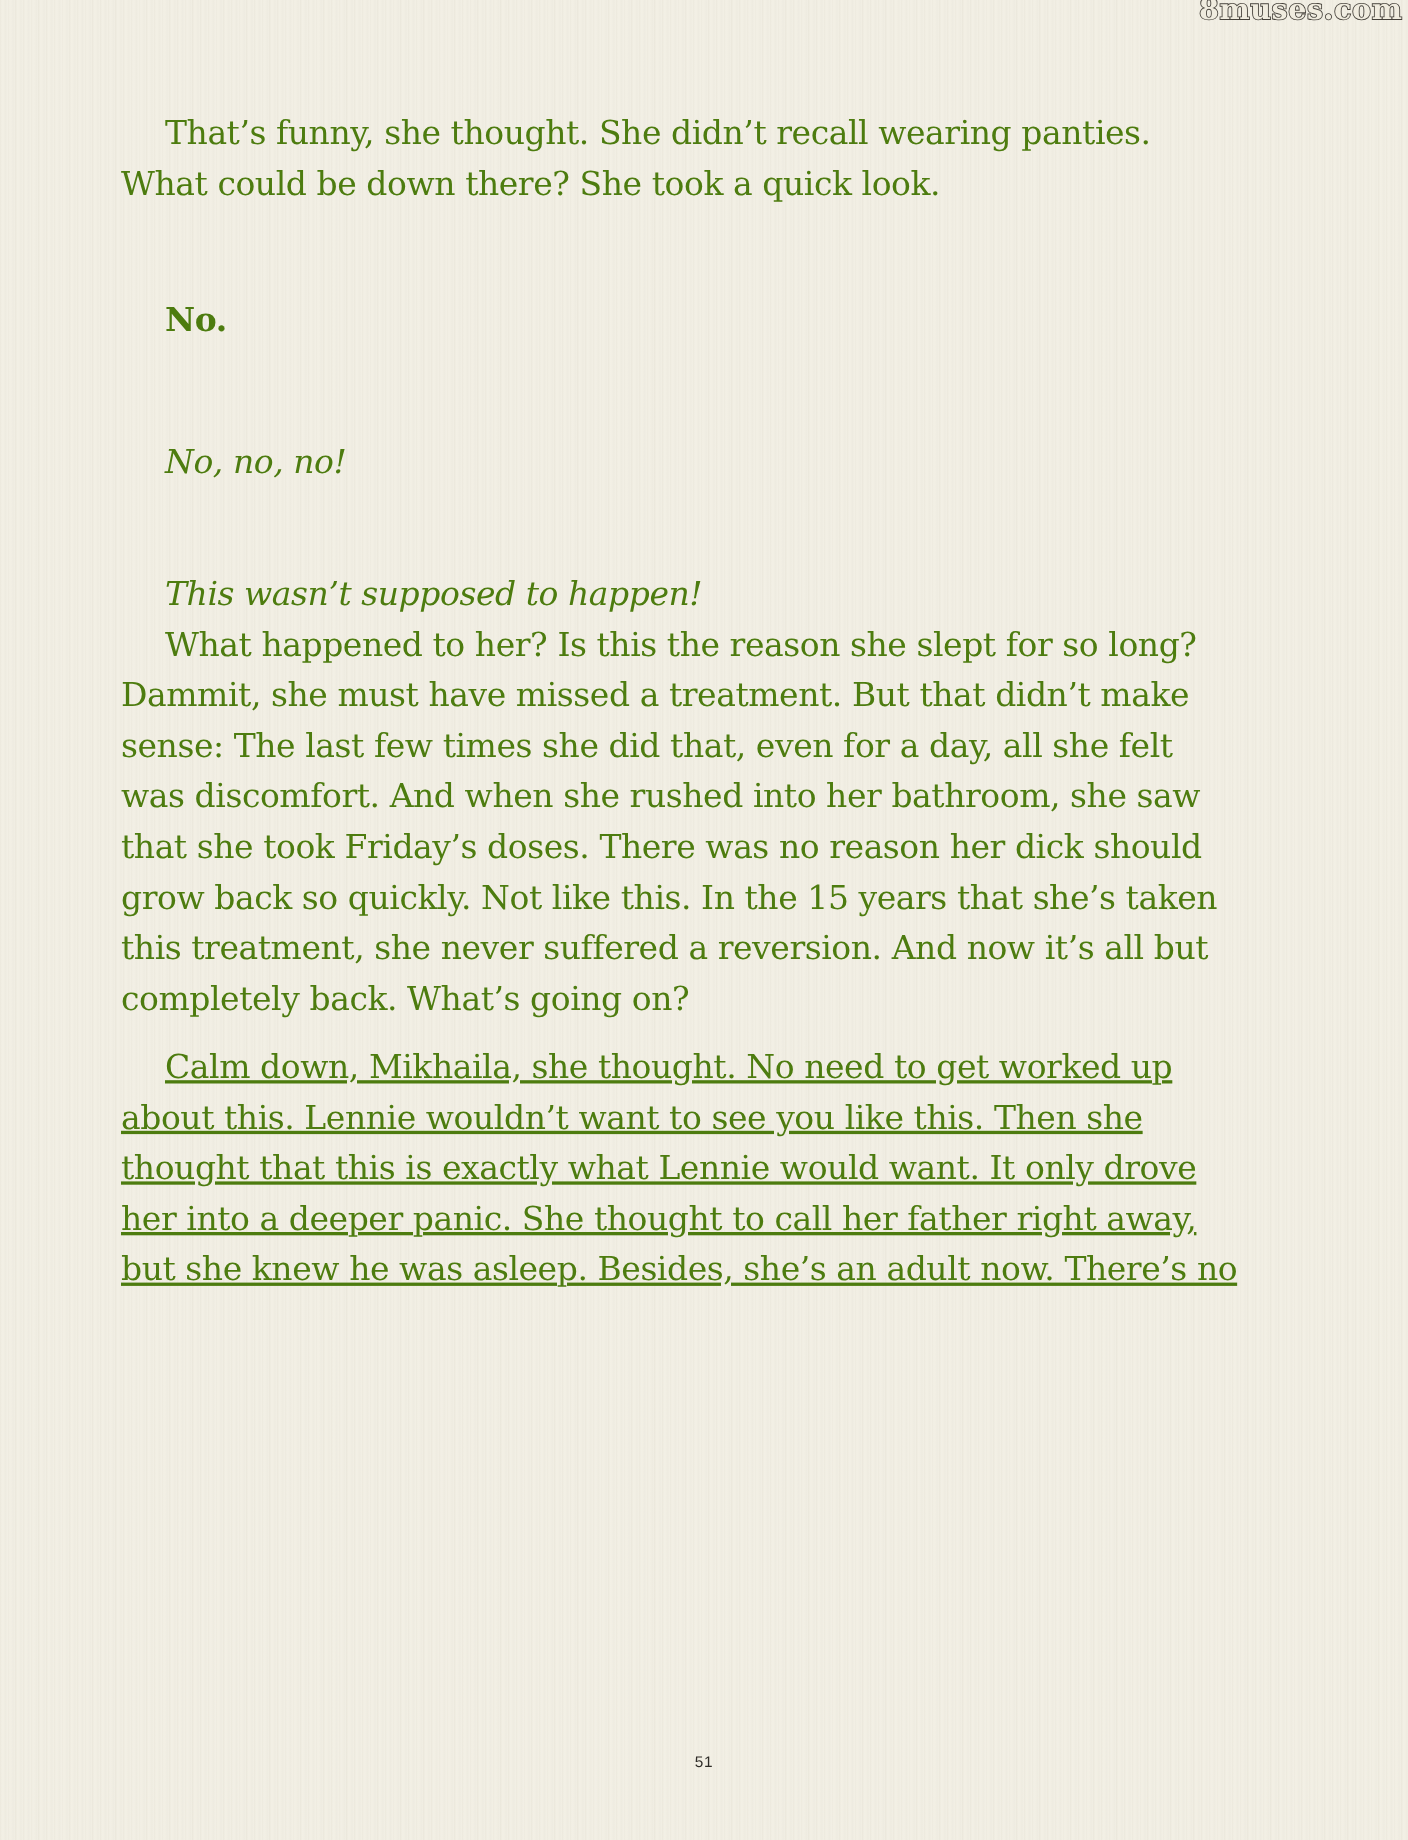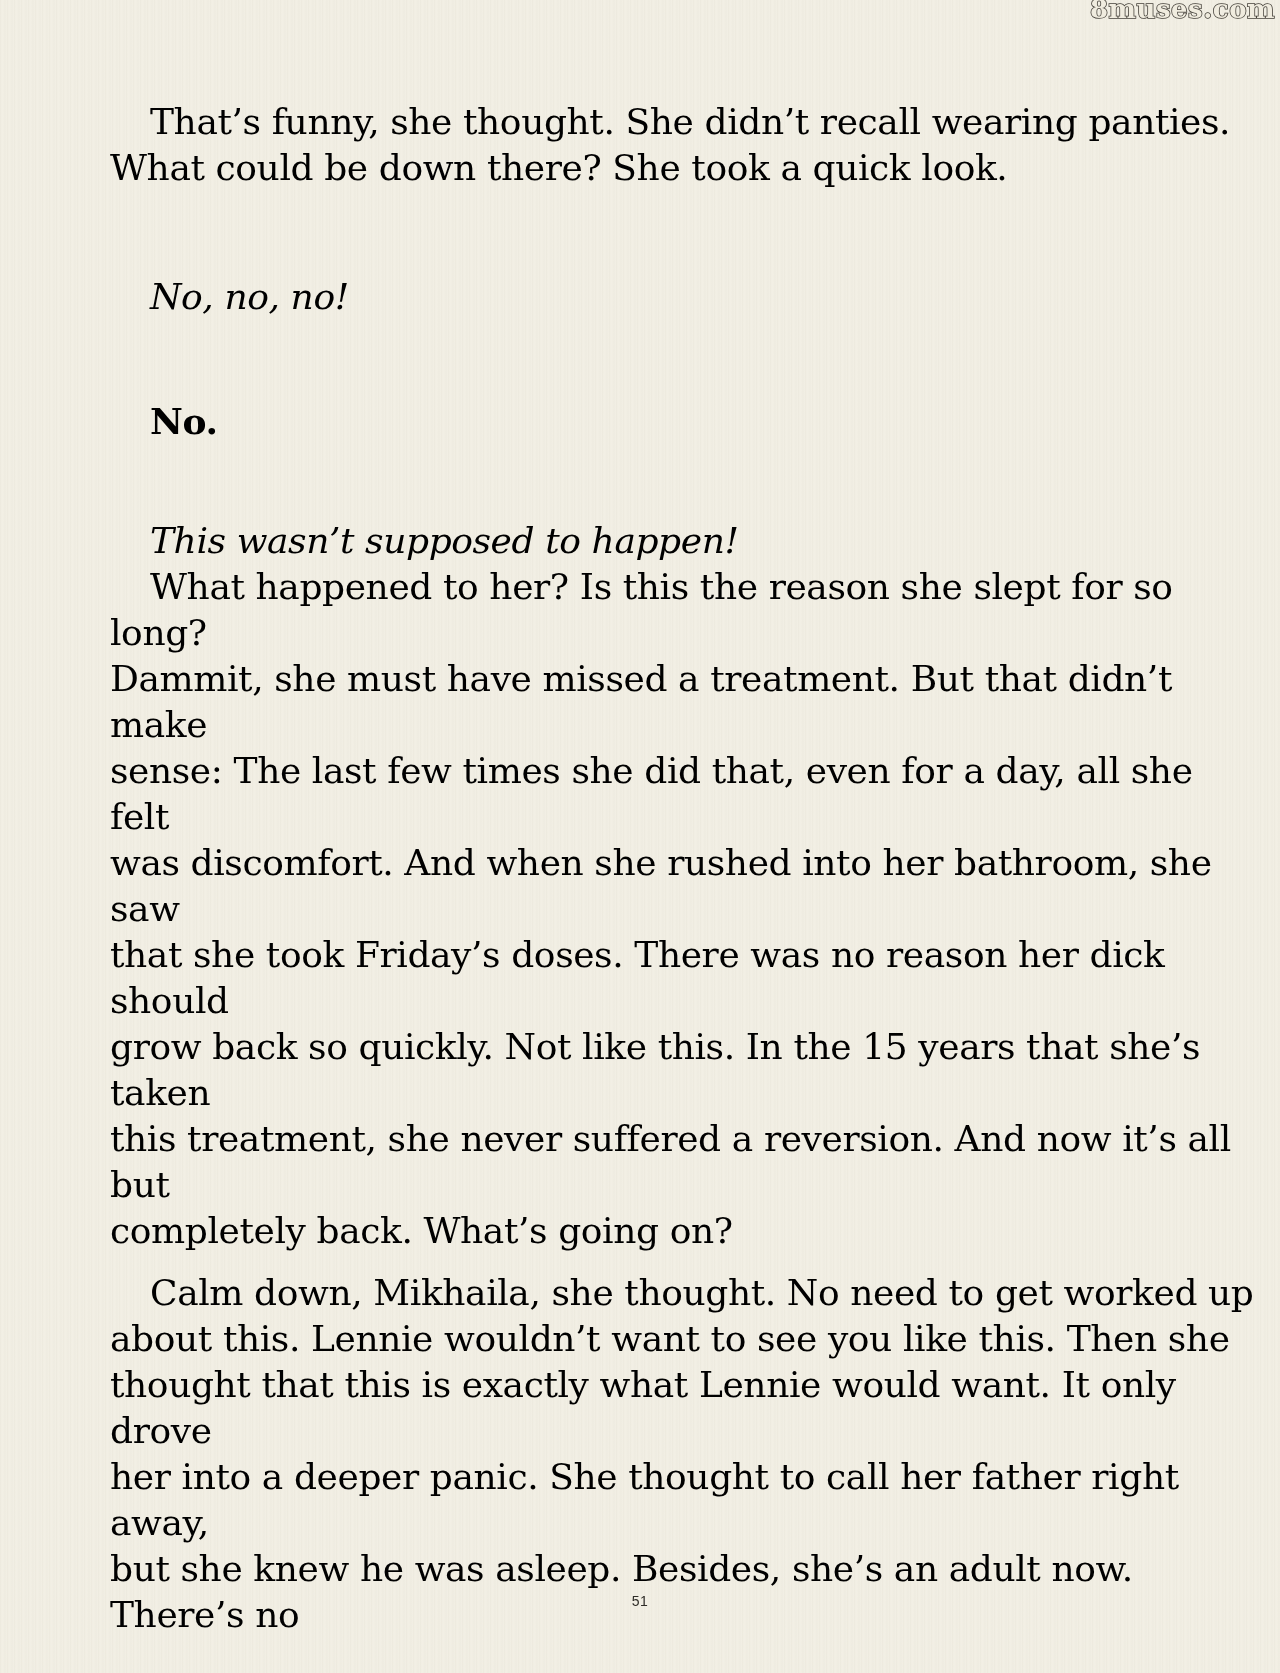--- a/index.html
+++ b/index.html
@@ -41,35 +41,35 @@
 
   .content {
     position: absolute;
     left: 110px;
     top: 0;
     width: 1150px;
   }
 
   .para {
     margin: 0;
-    font-size: 36px;
+    font-size: 30px;
     line-height: 46px;
     letter-spacing: -0.4px;
     white-space: pre-line;
     text-indent: 40px;
-    color: #000000;
+    color: #4d7c0f;
   }
 
   .p1 { margin-top: 99px; }
   .p2 { margin-top: 82px; }
   .p3 { margin-top: 78px; font-weight: bold; }
   .p4 { margin-top: 83px; font-style: italic; }
   .p5 { margin-top: 74px; font-style: italic; }
   .p6 { }
-  .p7 { margin-top: 16px; }
+  .p7 { margin-top: 16px; text-decoration: underline; }
 
   .page-number {
     position: absolute;
     top: 1593px;
     left: 0;
     width: 100%;
     text-align: center;
     font-family: Liberation Sans, sans-serif;
     font-size: 14px;
     letter-spacing: 0.5px;
@@ -77,22 +77,22 @@
   }
 </style>
 </head>
 <body>
 
 <div class="watermark">8muses.com</div>
 
 <main class="content">
   <p class="para p1">That’s funny, she thought. She didn’t recall wearing panties.
 What could be down there? She took a quick look.</p>
+  <p class="para p3">No.</p>
   <p class="para p4">No, no, no!</p>
-  <p class="para p3">No.</p>
   <p class="para p5">This wasn’t supposed to happen!</p>
   <p class="para p6">What happened to her? Is this the reason she slept for so long?
 Dammit, she must have missed a treatment. But that didn’t make
 sense: The last few times she did that, even for a day, all she felt
 was discomfort. And when she rushed into her bathroom, she saw
 that she took Friday’s doses. There was no reason her dick should
 grow back so quickly. Not like this. In the 15 years that she’s taken
 this treatment, she never suffered a reversion. And now it’s all but
 completely back. What’s going on?</p>
   <p class="para p7">Calm down, Mikhaila, she thought. No need to get worked up

